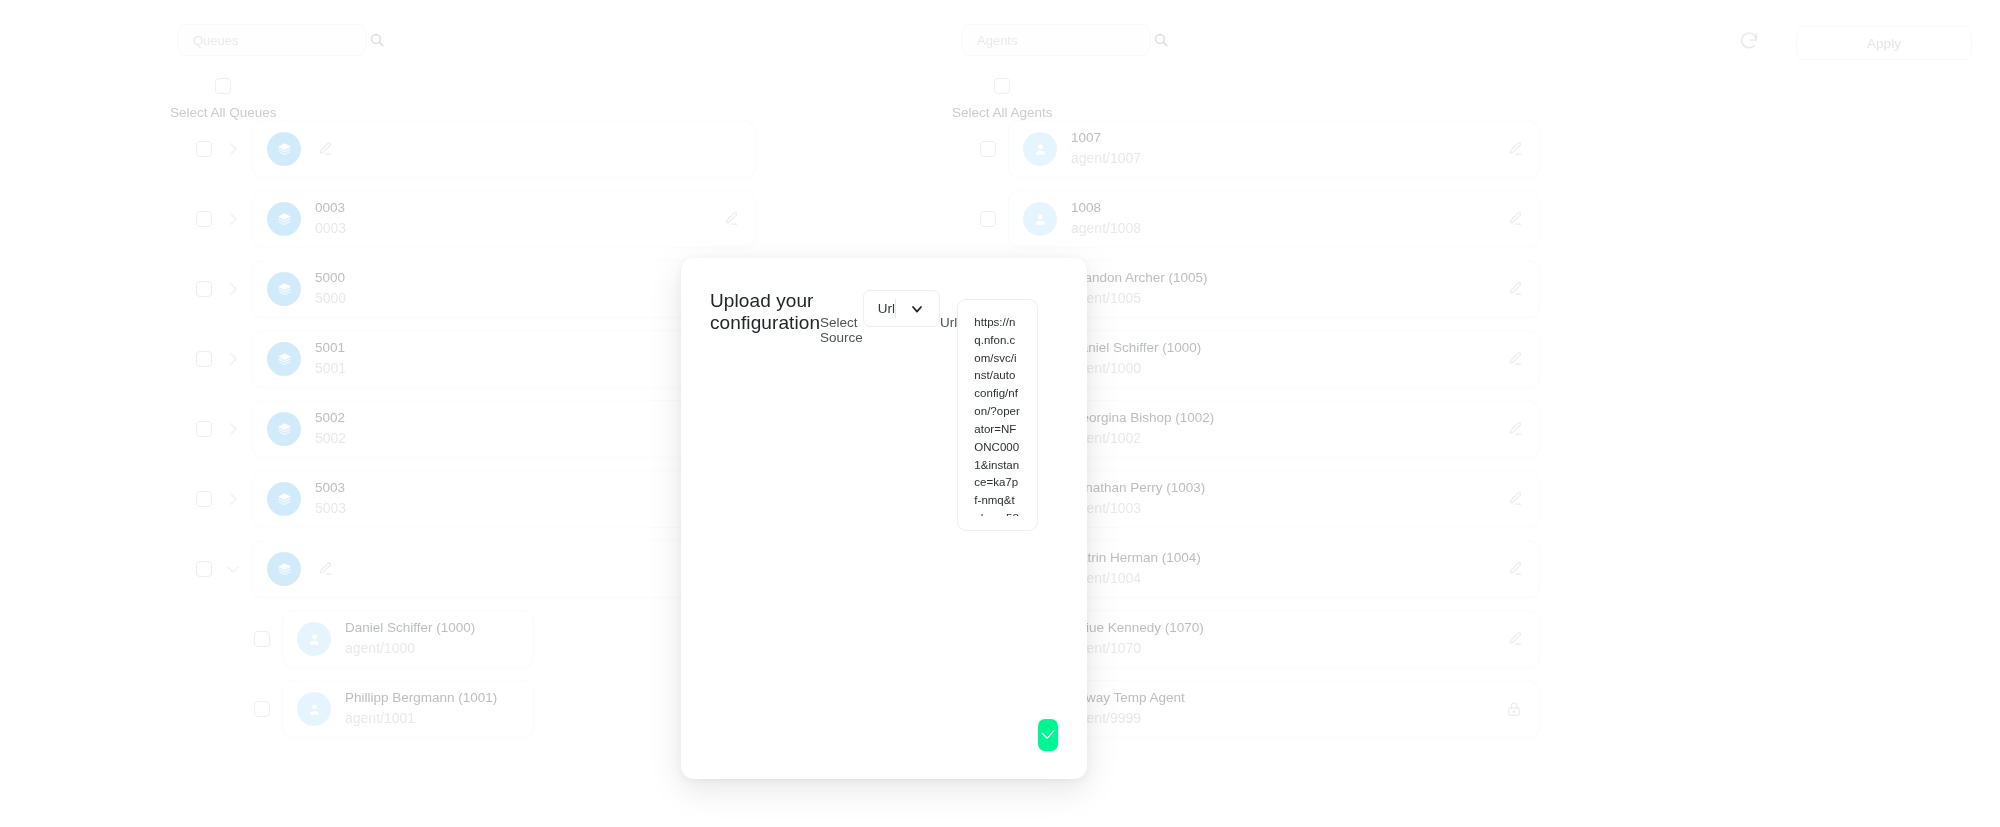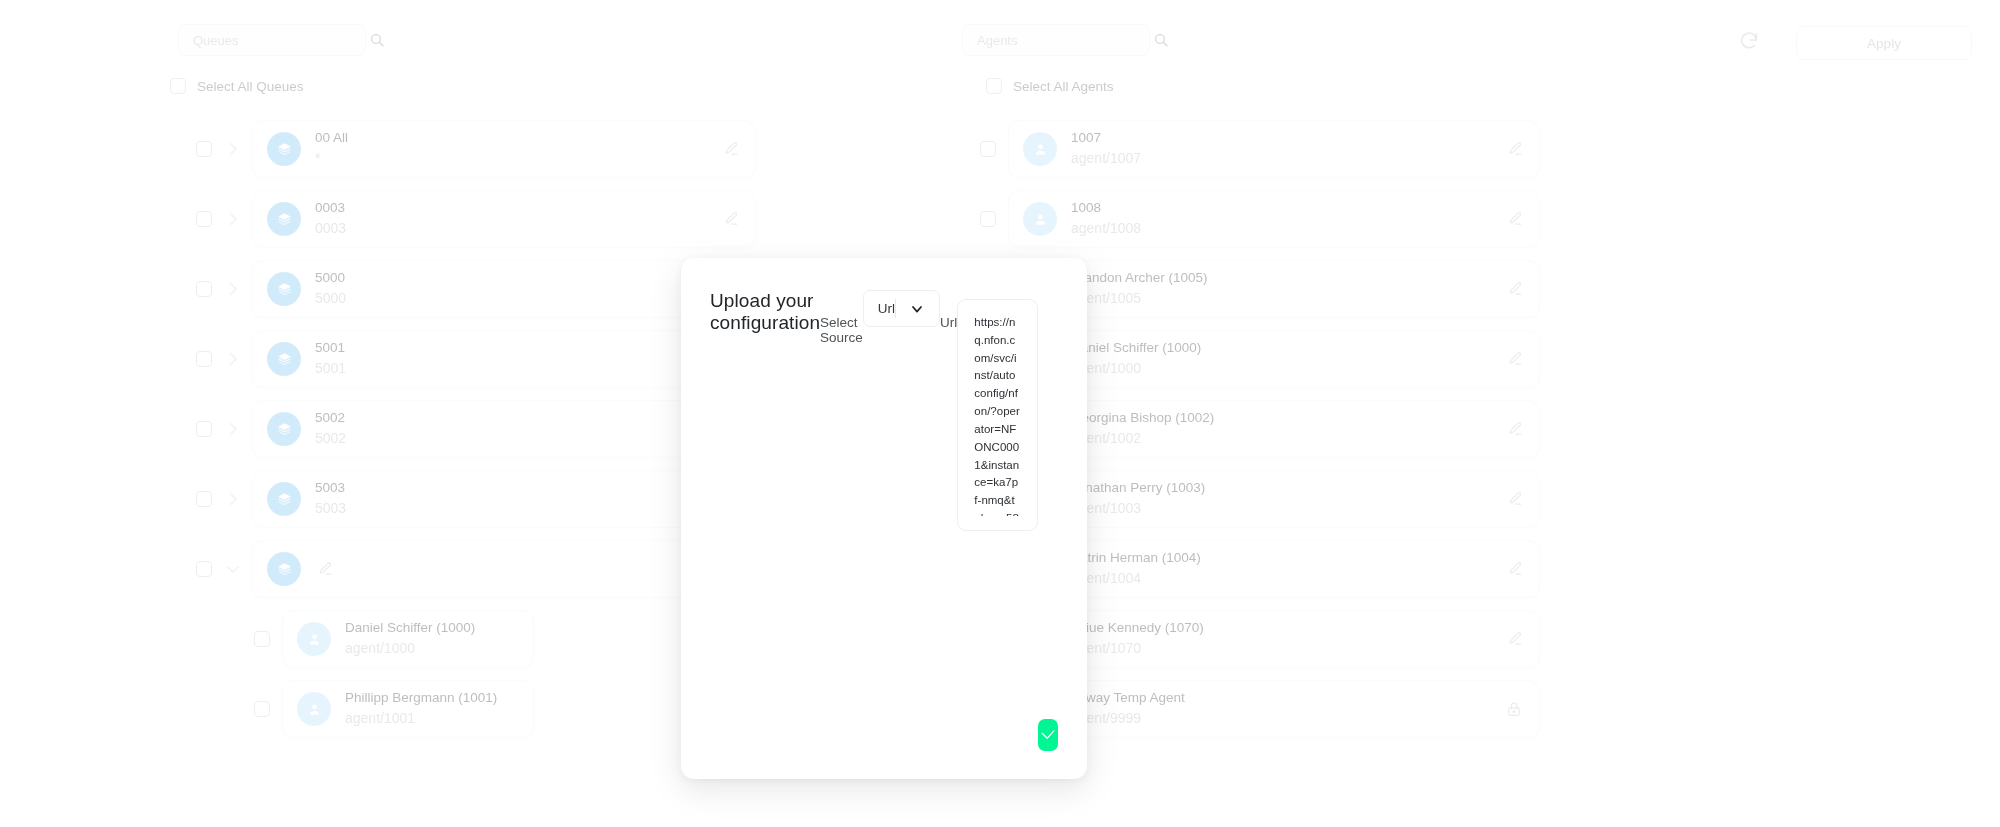--- a/index.html
+++ b/index.html
@@ -92,23 +92,24 @@
     cursor: pointer;
   }
 
   
   .select-all {
     position: absolute;
     top: 78px;
     display: flex;
     align-items: center;
     gap: 11px;
+    flex-direction: column;
   }
   .select-all.queues { left: 170px; }
-  .select-all.agents { left: 952px; margin-left: 34px; }
+  .select-all.agents { left: 952px; }
   .select-all .label {
     font-size: 13.5px;
     color: #72777c;
   }
 
   .cbox {
     width: 16px; height: 16px;
     border: 1.4px solid #cfd3d7;
     border-radius: 4px;
     background: #fff;
@@ -358,24 +359,20 @@
             </svg>
           </span>
           <div class="card">
             <span class="avatar">
               <svg width="17" height="17" viewBox="0 0 24 24" fill="currentColor">
                 <path d="M12 3.2 21 8l-9 4.8L3 8z"></path>
                 <path d="M12 14.6 4.6 10.7 3 11.6l9 4.8 9-4.8-1.6-.9z" opacity=".85"></path>
                 <path d="M12 18.2 4.6 14.3 3 15.2l9 4.8 9-4.8-1.6-.9z" opacity=".7"></path>
               </svg>
             </span>
-            <div class="card-text">
-              <div class="card-title">00 All</div>
-              <div class="card-sub">*</div>
-            </div>
             <span class="row-action">
               <svg viewBox="0 0 24 24" fill="none" stroke="currentColor" stroke-width="1.5" stroke-linecap="round" stroke-linejoin="round">
                 <path d="M17.5 4.2 8 13.7l-.9 3.6 3.6-.9 9.5-9.5a1.9 1.9 0 0 0-2.7-2.7z"></path>
                 <line x1="14.5" y1="18.9" x2="21" y2="18.9"></line>
               </svg>
             </span>
           </div>
         </div>
         <div class="row">
           <span class="cbox"></span>

